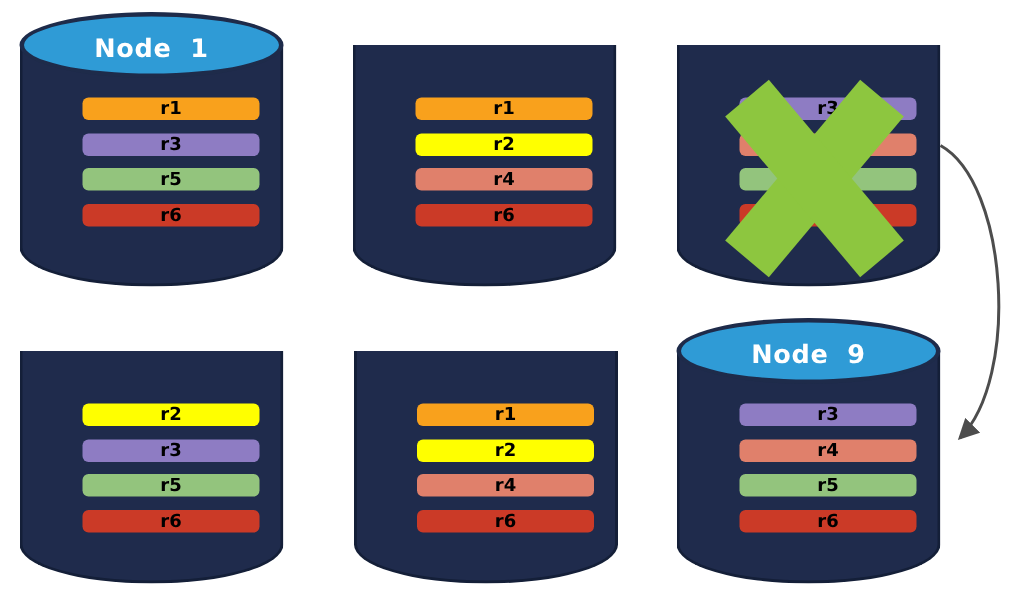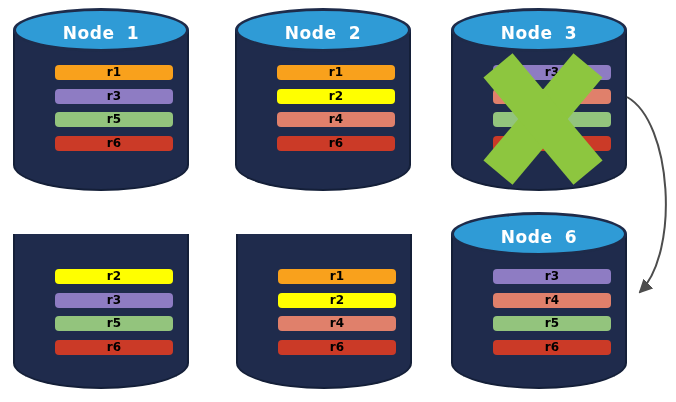--- a/index.html
+++ b/index.html
@@ -115,44 +115,38 @@
         <span class="bar-label">r5</span>
         </div>
       <div class="bar" style="background-color: rgb(203, 58, 39);">
         <span class="bar-label">r6</span>
         </div>
     </div>
   </div>
 
   <div class="node" style="left:235px;top:8px;height:183px">
     <div class="cyl-body" style="background-color: rgb(31, 43, 76); border-color: rgb(20, 31, 56);"></div>
-    <div class="cyl-top" style="background-color: rgb(47, 155, 214);">
-      <span class="node-title" style="color: rgb(255, 255, 255);">Node 2</span>
-    </div>
     <div class="bars">
       <div class="bar" style="background-color: rgb(249, 161, 28);">
         <span class="bar-label">r1</span>
         </div>
       <div class="bar" style="background-color: rgb(255, 255, 0);">
         <span class="bar-label">r2</span>
         </div>
       <div class="bar" style="background-color: rgb(224, 128, 107);">
         <span class="bar-label">r4</span>
         </div>
       <div class="bar" style="background-color: rgb(203, 58, 39);">
         <span class="bar-label">r6</span>
         </div>
     </div>
   </div>
 
   <div class="node" style="left:451px;top:8px;height:183px">
     <div class="cyl-body" style="background-color: rgb(31, 43, 76); border-color: rgb(20, 31, 56);"></div>
-    <div class="cyl-top" style="background-color: rgb(47, 155, 214);">
-      <span class="node-title" style="color: rgb(255, 255, 255);">Node 3</span>
-    </div>
     <div class="bars">
       <div class="bar" style="background-color: rgb(142, 124, 195);">
         <span class="bar-label">r3</span>
         </div>
       <div class="bar" style="background-color: rgb(224, 128, 107);">
         <span class="bar-label">r4</span>
         </div>
       <div class="bar" style="background-color: rgb(147, 196, 125);">
         <span class="bar-label">r5</span>
         </div>
@@ -198,21 +192,21 @@
         </div>
       <div class="bar" style="background-color: rgb(203, 58, 39);">
         <span class="bar-label">r6</span>
         </div>
     </div>
   </div>
 
   <div class="node" style="left:451px;top:212px;height:177px">
     <div class="cyl-body" style="background-color: rgb(31, 43, 76); border-color: rgb(20, 31, 56);"></div>
     <div class="cyl-top" style="background-color: rgb(47, 155, 214);">
-      <span class="node-title" style="color: rgb(255, 255, 255);">Node 6</span>
+      <span class="node-title" style="color: rgb(255, 255, 255);">Node 9</span>
     </div>
     <div class="bars">
       <div class="bar" style="background-color: rgb(142, 124, 195);">
         <span class="bar-label">r3</span>
         </div>
       <div class="bar" style="background-color: rgb(224, 128, 107);">
         <span class="bar-label">r4</span>
         </div>
       <div class="bar" style="background-color: rgb(147, 196, 125);">
         <span class="bar-label">r5</span>

